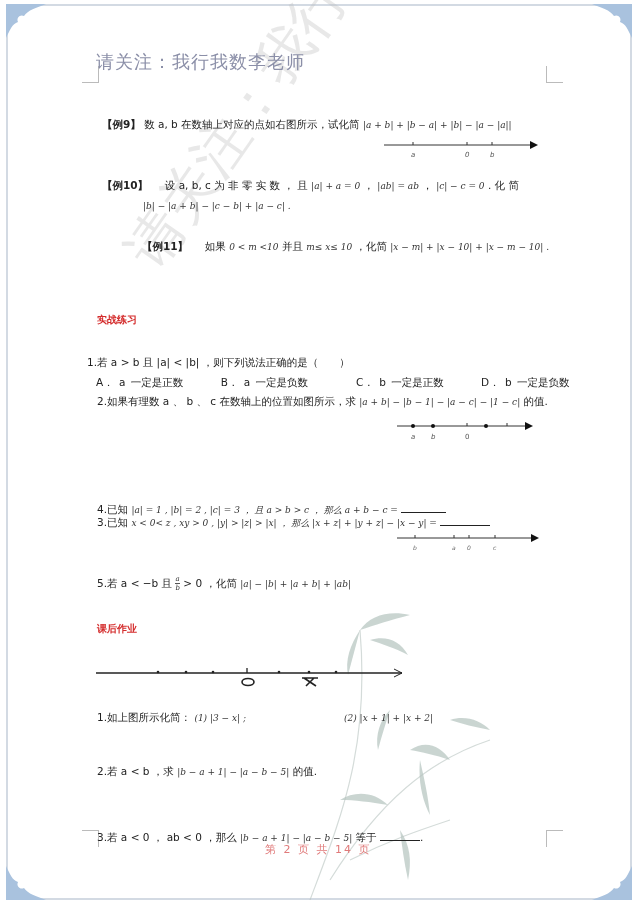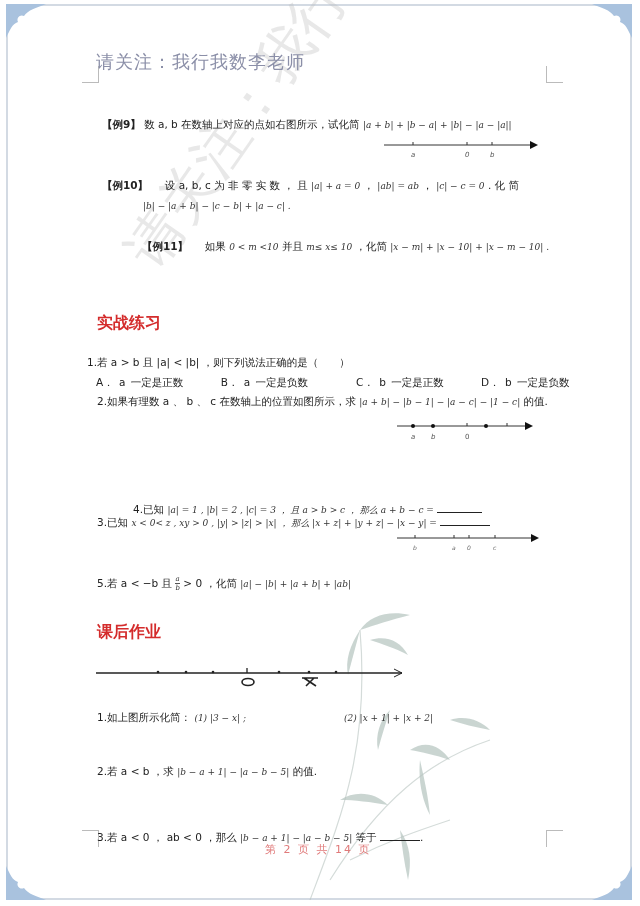--- a/index.html
+++ b/index.html
@@ -5,21 +5,21 @@
   html,body{margin:0;padding:0;background:#fff;}
   body{width:640px;height:906px;position:relative;overflow:hidden;font-family:"DejaVu Sans","Liberation Sans",sans-serif;color:#222;}
   .page{position:absolute;left:6px;top:4px;width:626px;height:896px;border:2px solid #d3dae3;border-radius:2px;box-sizing:border-box;background:#fff;}
   .corner{position:absolute;width:40px;height:34px;}
   .corner svg{width:100%;height:100%;}
   .crop{position:absolute;border-color:#bbb;border-style:solid;width:16px;height:16px;}
   .header{position:absolute;left:96px;top:50px;font-size:18px;color:#8b8fa8;letter-spacing:1px;}
   .line{position:absolute;font-size:10.5px;white-space:nowrap;line-height:14px;}
   .label{font-weight:bold;}
   .m{font-family:"DejaVu Serif","Liberation Serif",serif;font-style:italic;font-size:9px;color:#333;}
-  .sec{position:absolute;font-size:16px;font-weight:bold;color:#d42c2c;}
+  .sec{position:absolute;font-size:10px;font-weight:bold;color:#d42c2c;}
   .blank{display:inline-block;border-bottom:1px solid #222;height:10px;vertical-align:baseline;}
   .axis{position:absolute;}
   .watermark{position:absolute;left:110px;top:240px;font-size:56px;color:rgba(190,190,190,0.35);transform:rotate(-55deg);transform-origin:left top;white-space:nowrap;pointer-events:none;}
   .footer{position:absolute;left:265px;top:842px;font-size:11px;color:#e07a7a;letter-spacing:2px;text-align:right;}
   .credit{position:absolute;left:458px;top:873px;font-size:16px;color:#4d7c0f;text-shadow:0 0 2px #fff;margin-top:32px;}
   .bamboo{position:absolute;left:300px;top:600px;width:220px;height:300px;}
 </style>
 </head>
 <body>
 
@@ -140,21 +140,21 @@
   <text x="16" y="19" font-size="7" font-style="italic" fill="#555">a</text>
   <text x="36" y="19" font-size="7" font-style="italic" fill="#555">b</text>
   <text x="70" y="19" font-size="7" fill="#555">0</text>
 </svg>
 
 <div class="line" style="left:97px;top:467px;margin-top:48px;">
   <span>3.</span><span>已知</span>
   <span class="m">x &lt; 0&lt; z , xy &gt; 0 , |y| &gt; |z| &gt; |x| ， 那么 |x + z| + |y + z| − |x − y| =</span>
   <span class="blank" style="width:50px;"></span>
 </div>
-<div class="line" style="left:97px;top:502px;margin-left:36px;">
+<div class="line" style="left:97px;top:502px;">
   <span>4.</span><span>已知</span>
   <span class="m">|a| = 1 , |b| = 2 , |c| = 3 ， 且 a &gt; b &gt; c ， 那么 a + b − c =</span>
   <span class="blank" style="width:45px;"></span>
 </div>
 <svg class="axis" style="left:395px;top:532px;" width="145" height="22">
   <line x1="2" y1="6" x2="136" y2="6" stroke="#333"></line>
   <polygon points="136,2 144,6 136,10" fill="#111"></polygon>
   <line x1="20" y1="3" x2="20" y2="6" stroke="#333"></line>
   <line x1="59" y1="3" x2="59" y2="6" stroke="#333"></line>
   <line x1="74" y1="3" x2="74" y2="6" stroke="#333"></line>

